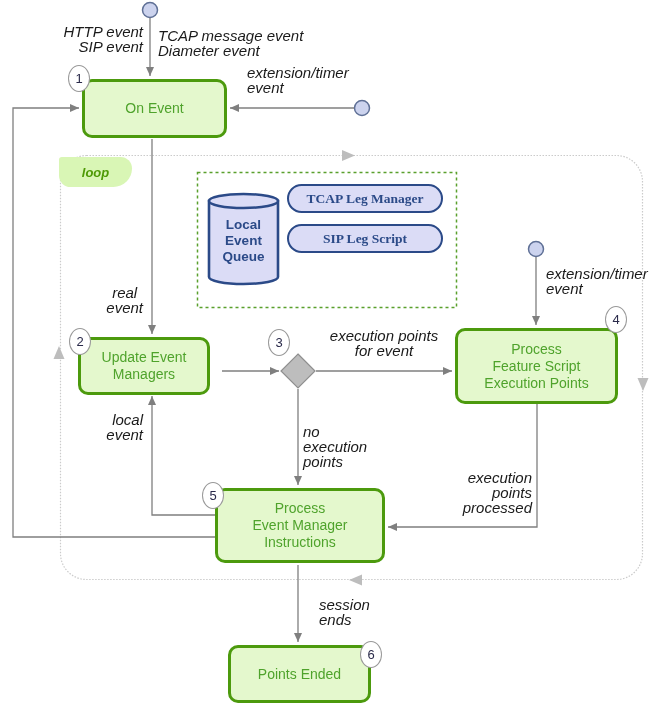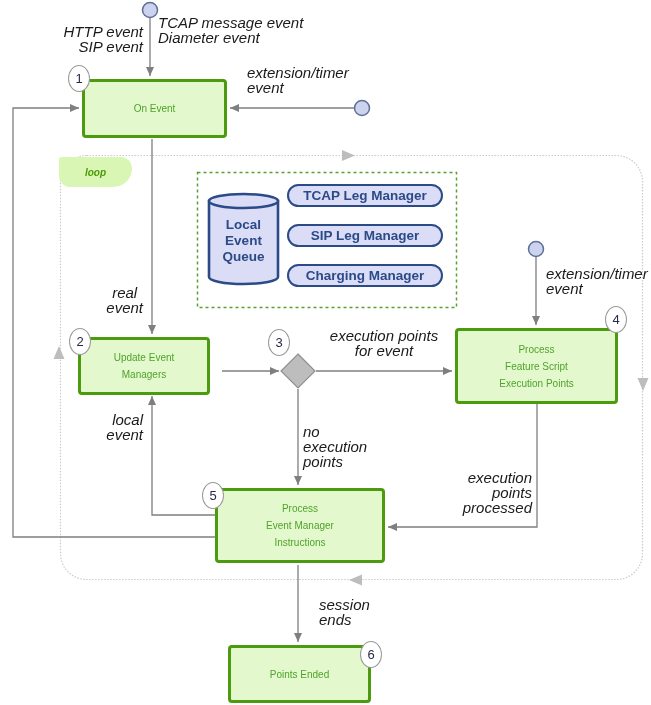--- a/index.html
+++ b/index.html
@@ -5,46 +5,46 @@
   html,body{margin:0;padding:0;background:#ffffff;}
   #stage{
     position:relative;width:651px;height:705px;background:#ffffff;
     font-family:"Liberation Sans",sans-serif;overflow:hidden;
   }
   #wires{position:absolute;left:0;top:0;z-index:1;}
   .box{
     position:absolute;z-index:3;box-sizing:border-box;
     background:var(--green-fill);border:3px solid var(--green-border);
     color:var(--green-text);display:flex;align-items:center;justify-content:center;
-    text-align:center;font-size:10px;line-height:17px;white-space:pre-line;
-    border-radius:4px;
+    text-align:center;font-size:14px;line-height:17px;white-space:pre-line;
+    border-radius:10px;
   }
   .badge{
     position:absolute;z-index:4;width:22px;height:27px;box-sizing:border-box;
     background:#ffffff;border:1.4px solid var(--badge-border);border-radius:50%;
     color:var(--badge-text);font-size:13px;display:flex;align-items:center;justify-content:center;
   }
   .lbl{
     position:absolute;z-index:2;color:var(--label-text);
     font-size:15px;line-height:15px;font-style:italic;white-space:pre-line;
   }
   .pill{
-    position:absolute;z-index:3;box-sizing:border-box;width:156px;height:23px;
+    position:absolute;z-index:3;box-sizing:border-box;width:156px;height:29px;
     background:var(--blue-fill);border:2.6px solid var(--blue-border);border-radius:16px;
     color:var(--blue-text);font-weight:bold;font-size:13.5px;
-    display:flex;align-items:center;justify-content:center;
+    display:flex;align-items:center;justify-content:center;font-family:Liberation Serif, serif;
   }
   .cyl-label{
     position:absolute;z-index:3;left:209px;top:217px;width:69px;text-align:center;
     color:var(--blue-text);font-weight:bold;font-size:13.5px;line-height:16px;white-space:pre-line;
   }
   #loop-tab{
     position:absolute;z-index:2;left:59px;top:157px;width:73px;height:30px;box-sizing:border-box;
     background:var(--loop-tab-fill);border-radius:4px 16px 26px 16px;
-    color:var(--loop-label-text);font-weight:bold;font-style:italic;font-size:10px;
+    color:var(--loop-label-text);font-weight:bold;font-style:italic;font-size:13px;
     display:flex;align-items:center;justify-content:center;
   }
 </style>
 </head>
 <body>
 
 <div id="stage">
 
   <svg id="wires" width="651" height="705" viewBox="0 0 651 705">
     <defs>
@@ -103,26 +103,25 @@
   <div class="badge" style="left:69px;top:328px;">2</div>
   <div class="badge" style="left:268px;top:329px;">3</div>
   <div class="badge" style="left:605px;top:306px;">4</div>
   <div class="badge" style="left:202px;top:482px;">5</div>
   <div class="badge" style="left:360px;top:641px;">6</div>
 
   <div class="cyl-label">Local
 Event
 Queue</div>
   <div class="pill" style="left:287px;top:184px;">TCAP Leg Manager</div>
-  <div class="pill" style="left:287px;top:224px;">SIP Leg Manager</div>
-  <div class="pill" style="left:287px;top:264px;">Charging Manager</div>
+  <div class="pill" style="left:287px;top:224px;">SIP Leg Script</div>
 
   <div class="lbl" style="right:508px;top:24px;text-align:right;">HTTP event
 SIP event</div>
-  <div class="lbl" style="left:158px;top:15px;">TCAP message event
+  <div class="lbl" style="left:158px;top:28px;">TCAP message event
 Diameter event</div>
   <div class="lbl" style="left:247px;top:65px;">extension/timer
 event</div>
   <div class="lbl" style="left:546px;top:266px;">extension/timer
 event</div>
   <div class="lbl" style="right:508px;top:285px;text-align:center;">real
 event</div>
   <div class="lbl" style="right:508px;top:412px;text-align:right;">local
 event</div>
   <div class="lbl" style="left:313px;top:328px;width:142px;text-align:center;">execution points

